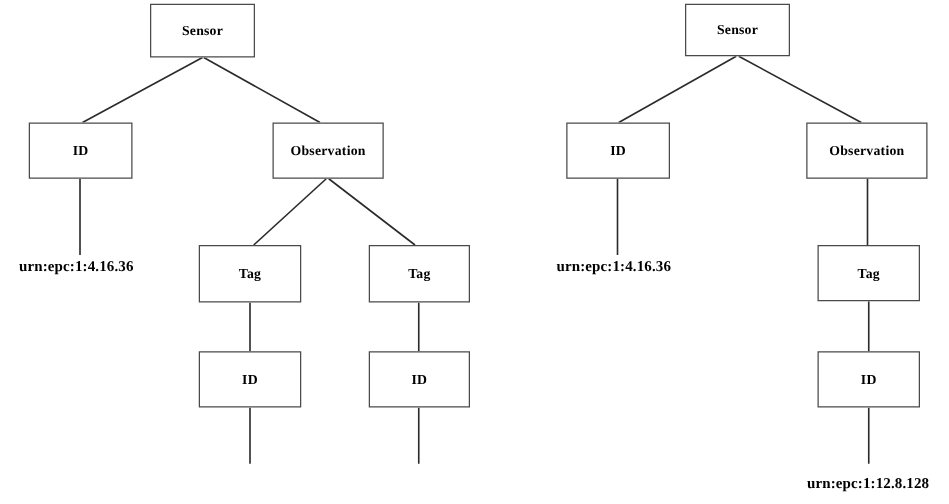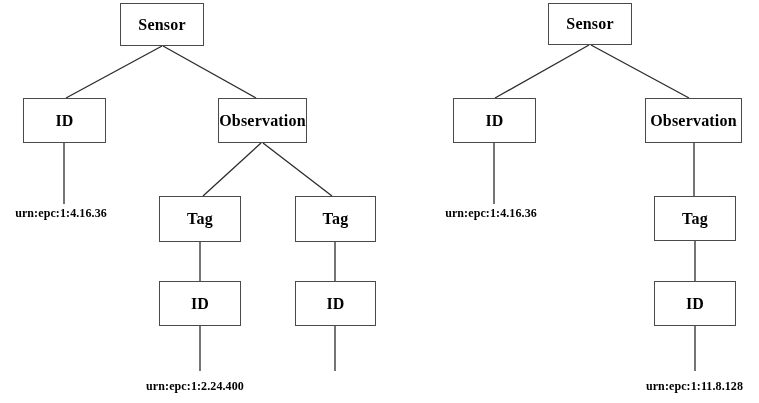--- a/index.html
+++ b/index.html
@@ -18,21 +18,21 @@
     overflow:hidden;
   }
   svg.edges{position:absolute;left:0;top:0;width:759px;height:403px;}
   svg.edges line{stroke:var(--line,#2b2b2b);stroke-width:1.3;}
   .node{
     position:absolute;
     box-sizing:border-box;
     border:1.5px solid var(--box-border,#4a4a4a);
     background:var(--box-fill,#ffffff);
     display:flex;align-items:center;justify-content:center;
-    font-weight:bold;font-size:16px;color:var(--text,#000);
+    font-weight:bold;font-size:11px;color:var(--text,#000);
     letter-spacing:0.2px;
   }
   .leaf{
     position:absolute;
     font-weight:bold;font-size:12px;color:var(--text,#000);
     text-align:center;white-space:nowrap;
     letter-spacing:0.1px;
   }
 </style>
 </head>
@@ -69,30 +69,29 @@
   <div class="node" style="left:159px;top:196px;width:82px;height:46px">Tag</div>
 
   <div class="node" style="left:295px;top:196px;width:81px;height:46px">Tag</div>
 
   <div class="node" style="left:159px;top:281px;width:82px;height:45px">ID</div>
 
   <div class="node" style="left:295px;top:281px;width:81px;height:45px">ID</div>
 
   <div class="leaf" style="left:0px;top:206px;width:122px">urn:epc:1:4.16.36</div>
 
-  <div class="leaf" style="left:128px;top:379px;width:134px">urn:epc:1:2.24.400</div>
 
 
   <div class="node" style="left:548px;top:3px;width:84px;height:42px">Sensor</div>
 
   <div class="node" style="left:453px;top:98px;width:83px;height:45px">ID</div>
 
   <div class="node" style="left:645px;top:98px;width:97px;height:45px">Observation</div>
 
   <div class="node" style="left:654px;top:196px;width:82px;height:45px">Tag</div>
 
   <div class="node" style="left:654px;top:281px;width:82px;height:45px">ID</div>
 
   <div class="leaf" style="left:429px;top:206px;width:124px">urn:epc:1:4.16.36</div>
 
-  <div class="leaf" style="left:630px;top:379px;width:129px">urn:epc:1:11.8.128</div>
+  <div class="leaf" style="left:630px;top:379px;width:129px">urn:epc:1:12.8.128</div>
 
 </div>
 
 </body></html>

